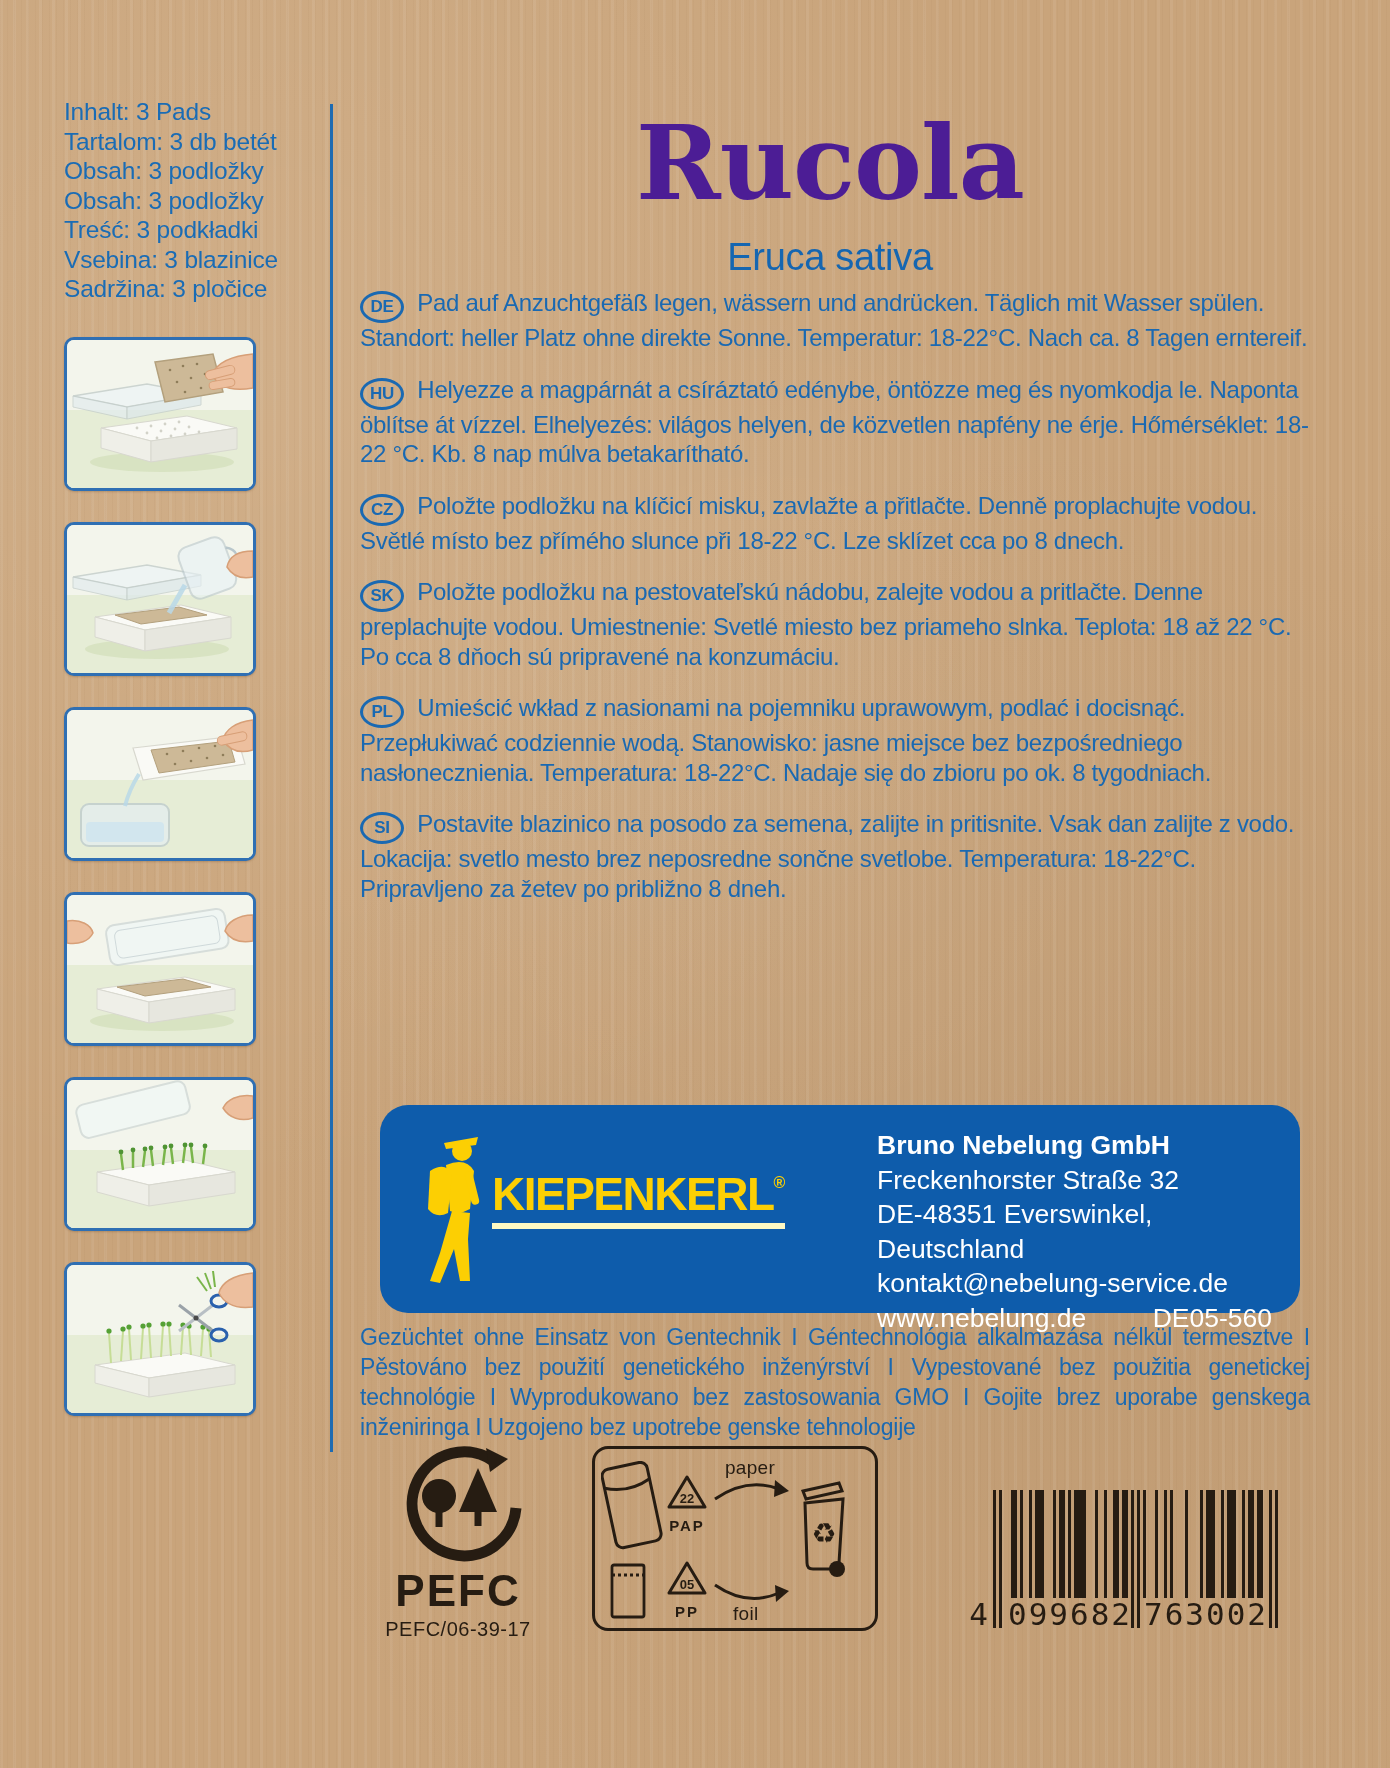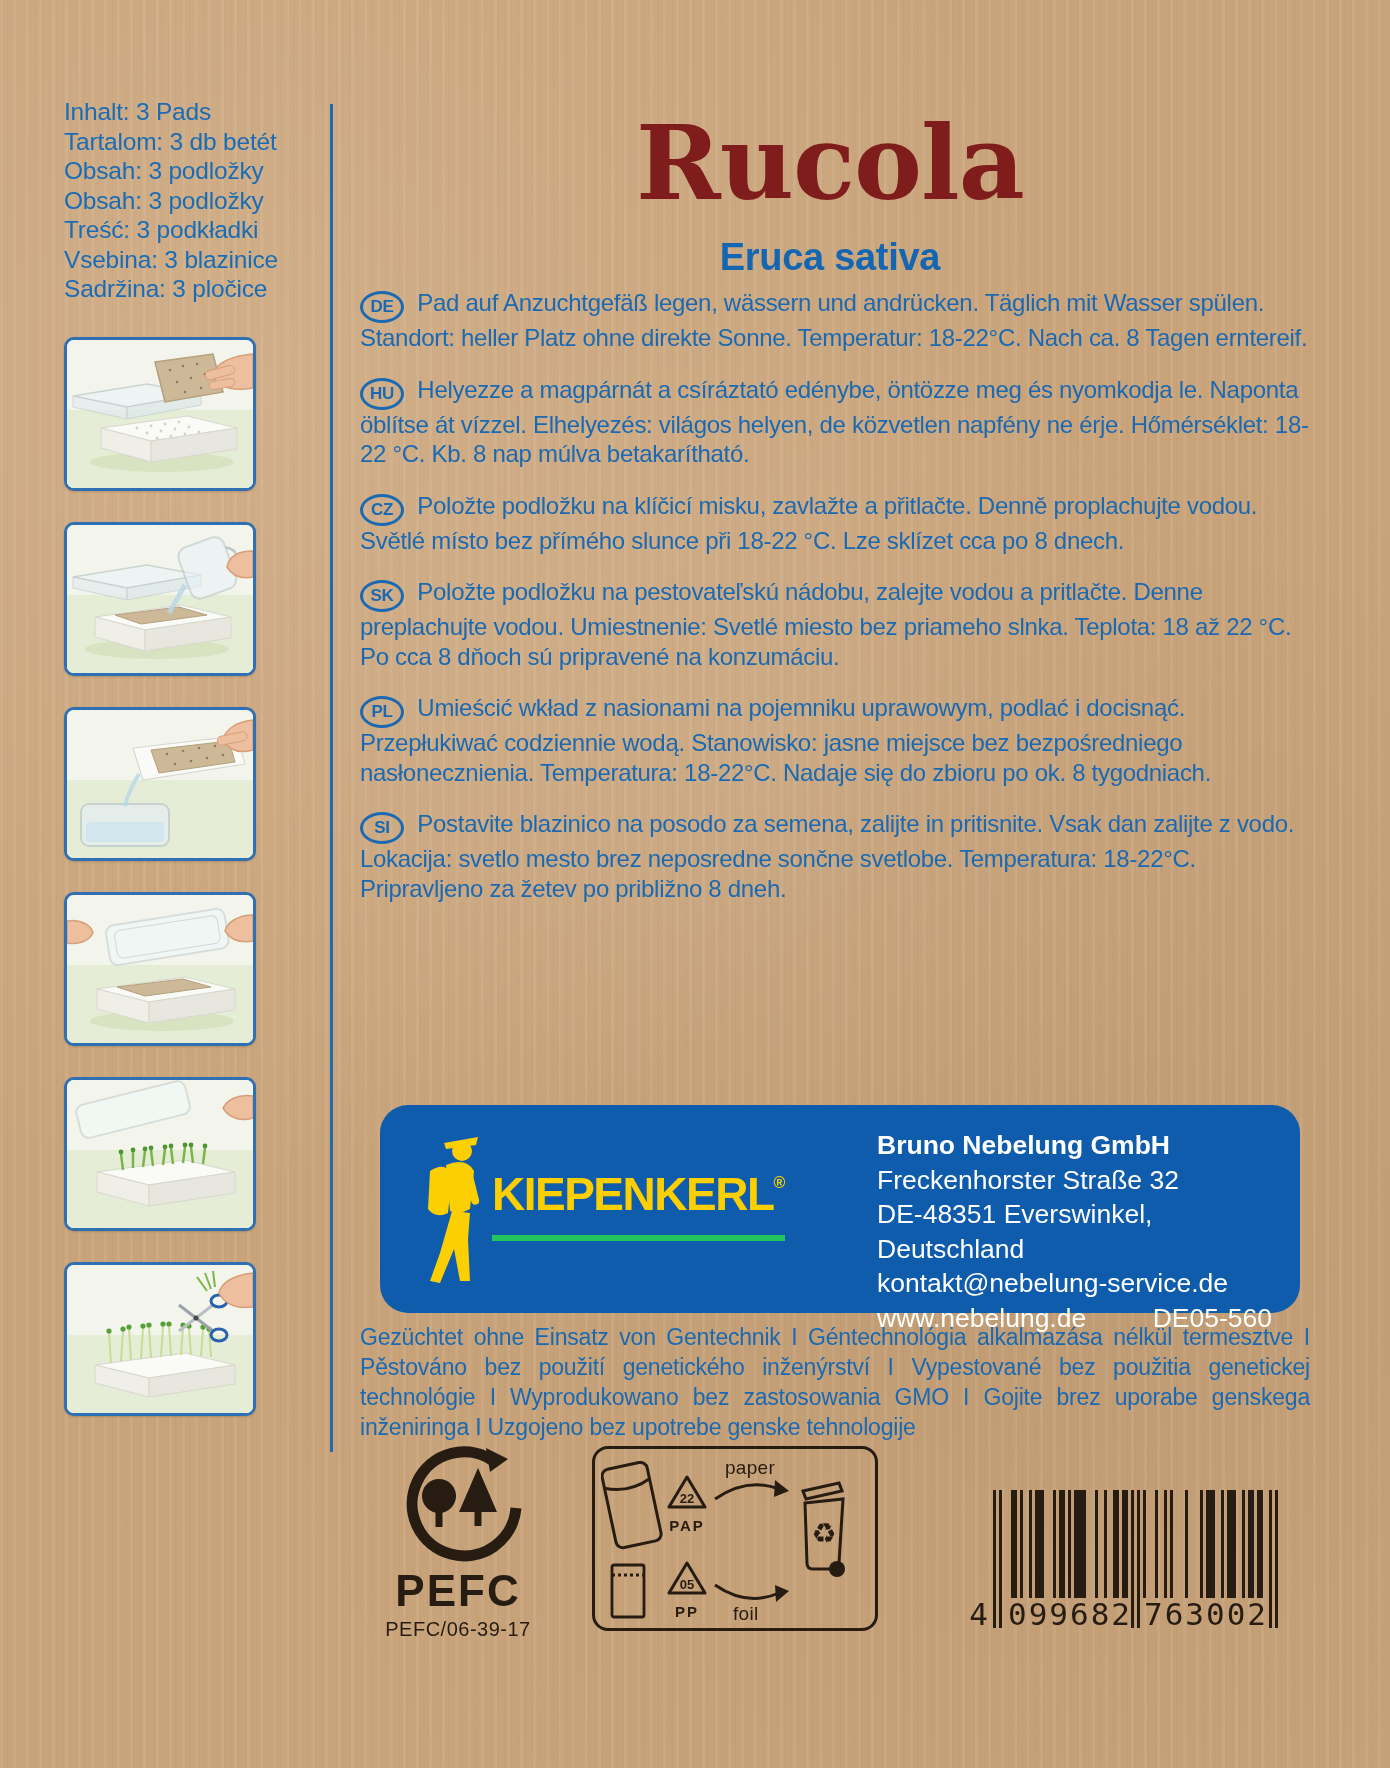--- a/index.html
+++ b/index.html
@@ -26,44 +26,44 @@
   .photo{
     position:absolute;left:64px;width:186px;height:148px;
     border:3px solid #2f6fb3;border-radius:10px;overflow:hidden;background:#eef2e4;
     box-shadow:0 1px 2px rgba(90,60,30,0.25);
   }
   .photo svg{display:block;width:100%;height:100%;}
   
   .title{
     position:absolute;left:380px;top:108px;width:900px;margin:0;text-align:center;
     font-family:"DejaVu Serif",serif;font-weight:700;font-size:102px;line-height:110px;
-    color:#7f1d1d;letter-spacing:-1px;
+    color:#4c1d95;letter-spacing:-1px;
   }
   .subtitle{
     position:absolute;left:380px;top:236px;width:900px;margin:0;text-align:center;
-    font-weight:bold;font-size:38px;color:#1566b1;letter-spacing:-0.3px;
+    font-weight:normal;font-size:38px;color:#1566b1;letter-spacing:-0.3px;
   }
   
   .instructions{position:absolute;left:360px;top:288px;width:950px;color:#1a69b2;}
   .instr{margin:0 0 22px 0;font-size:24px;line-height:29.5px;letter-spacing:-0.3px;}
   .badge{
     display:inline-block;border:3px solid #1a69b2;border-radius:50%;
     min-width:26px;padding:0 6px;height:26px;line-height:25px;text-align:center;
     font-size:17px;font-weight:bold;margin-right:7px;vertical-align:-1px;
   }
   
   .brand-panel{
     position:absolute;left:380px;top:1105px;width:920px;height:208px;
     background:#0e5cab;border-radius:28px;
   }
   .brand-figure{position:absolute;left:36px;top:26px;width:78px;height:156px;}
   .wordmark{
     position:absolute;left:112px;top:62px;
     color:#fccf03;font-weight:bold;font-size:46px;letter-spacing:-1.5px;
-    border-bottom:6px solid #22c55e;padding-bottom:14px;white-space:nowrap;
+    border-bottom:6px solid #fef9c3;padding-bottom:2px;white-space:nowrap;
   }
   .wordmark sup{font-size:16px;letter-spacing:0;vertical-align:22px;}
   .address{position:absolute;left:497px;top:23px;color:#ffffff;font-size:26.5px;line-height:34.5px;width:395px;}
   .address .company{font-weight:bold;}
   .webrow{display:flex;justify-content:space-between;}
   
   .gmo{
     position:absolute;left:360px;top:1322px;width:950px;margin:0;
     color:#1a69b2;font-size:23px;line-height:30px;letter-spacing:-0.2px;text-align:justify;
   }

